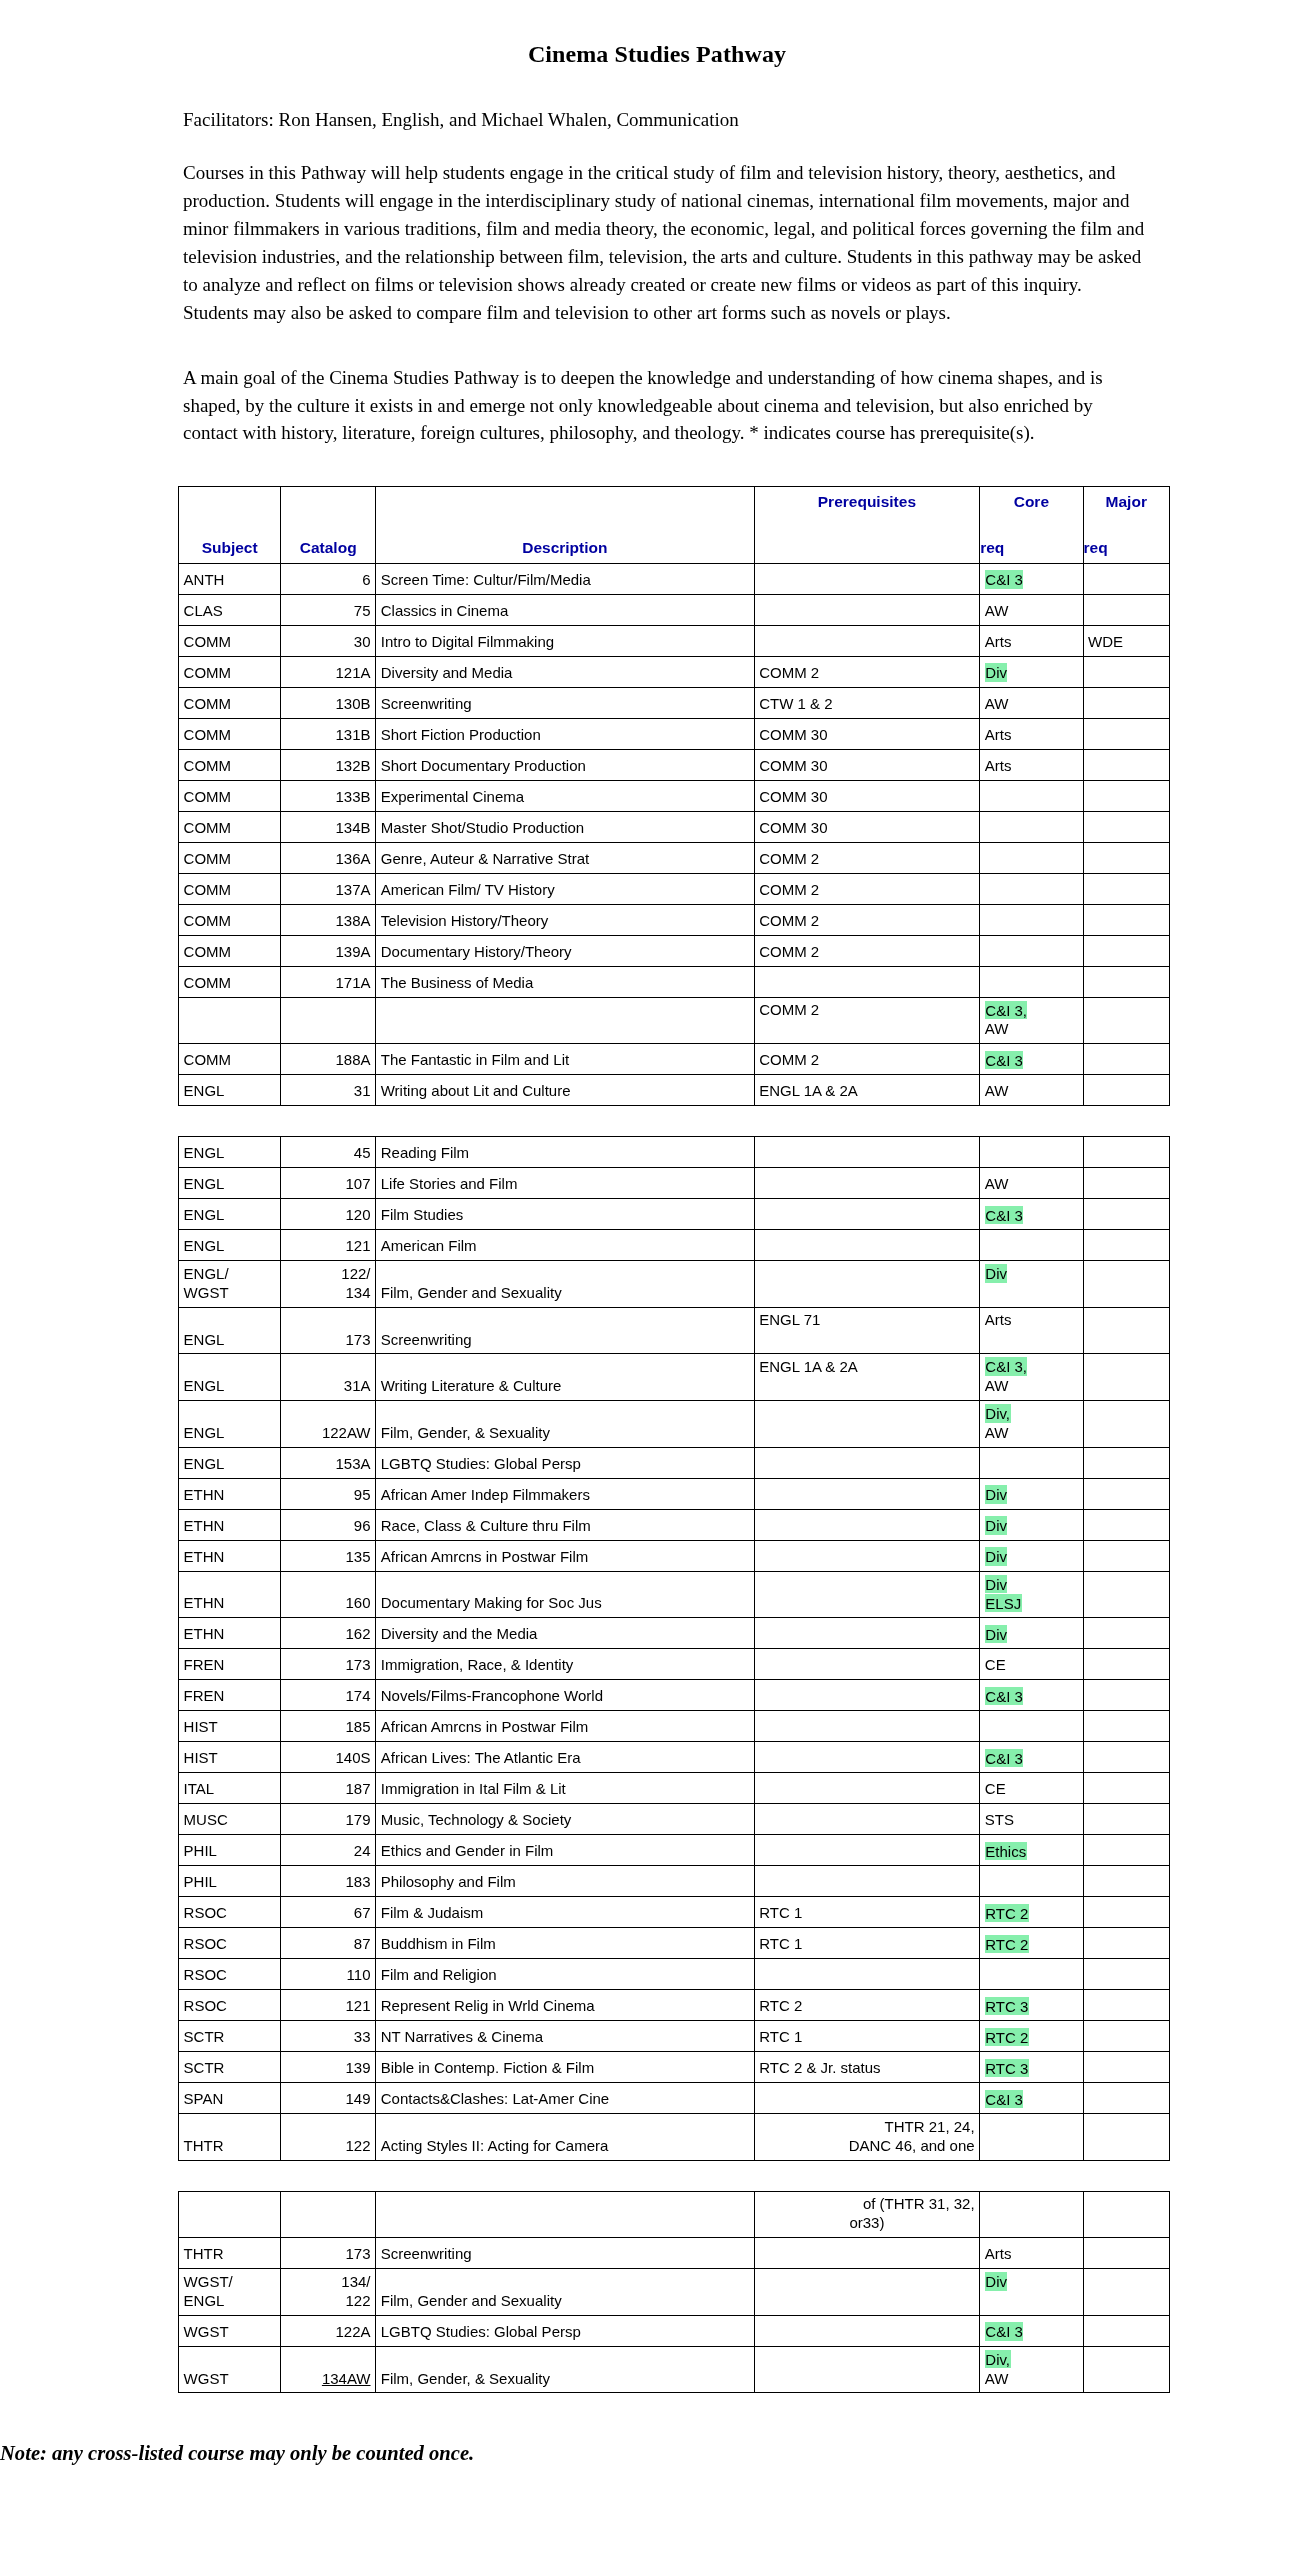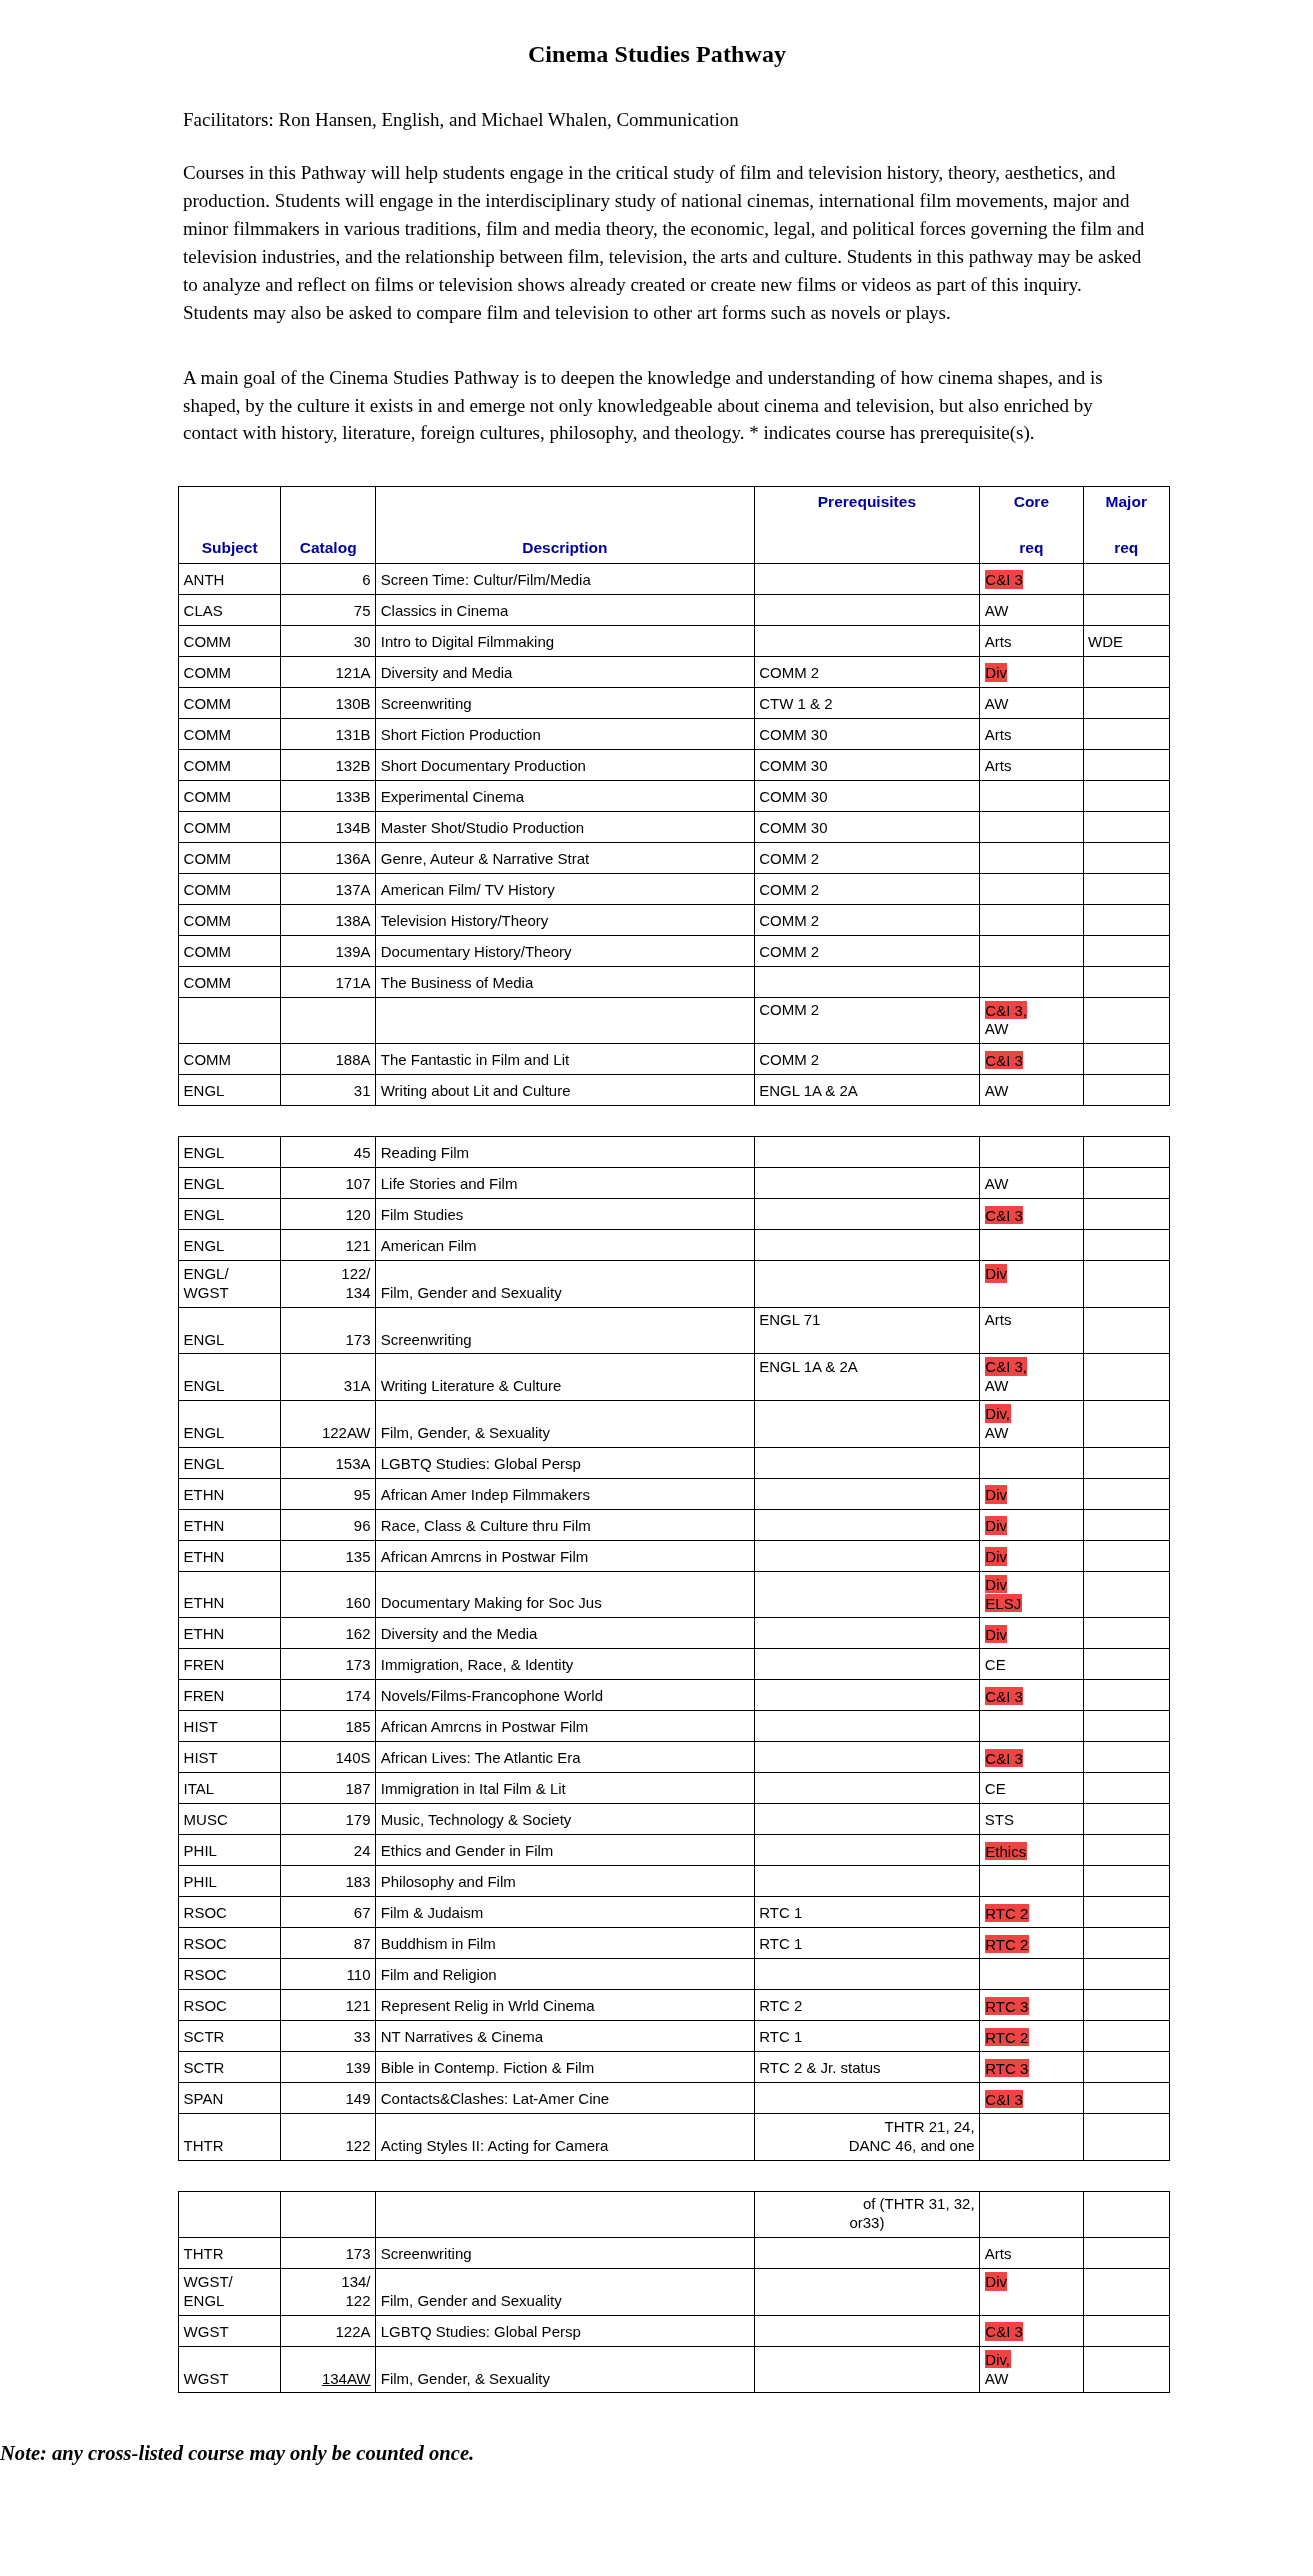--- a/index.html
+++ b/index.html
@@ -96,21 +96,21 @@
     vertical-align: top;
     padding-top: 4.1px;
   }
   th .hdr-stack {
     display: flex;
     flex-direction: column;
     height: 100%;
     justify-content: space-between;
   }
   th .hdr-top { text-align: center; }
-  th .hdr-bot { text-align: center; }
+  th .hdr-bot { text-align: left; }
 
   table.courses tbody td {
     font-family: "Liberation Sans", "DejaVu Sans", sans-serif;
     font-size: 15px;
     height: 31px;
     padding: 2.6px 4.6px 4.6px 4.6px;
     box-sizing: border-box;
   }
   td.subject { text-align: left; }
   td.catalog { text-align: right; }
@@ -126,21 +126,21 @@
     display: flex;
     flex-direction: column;
     justify-content: space-between;
     height: 100%;
   }
   .stack .ln { display: block; }
   .stack .ln.top { }
   .stack .ln.bot { }
 
   .hl {
-    background: #ef4444;
+    background: #86efac;
     display: inline;
     padding: 0.5px 0.5px 1px 0.5px;
   }
 
   
   tr.gap td {
     border: none;
     height: 17.5px;
     padding: 0;
   }

